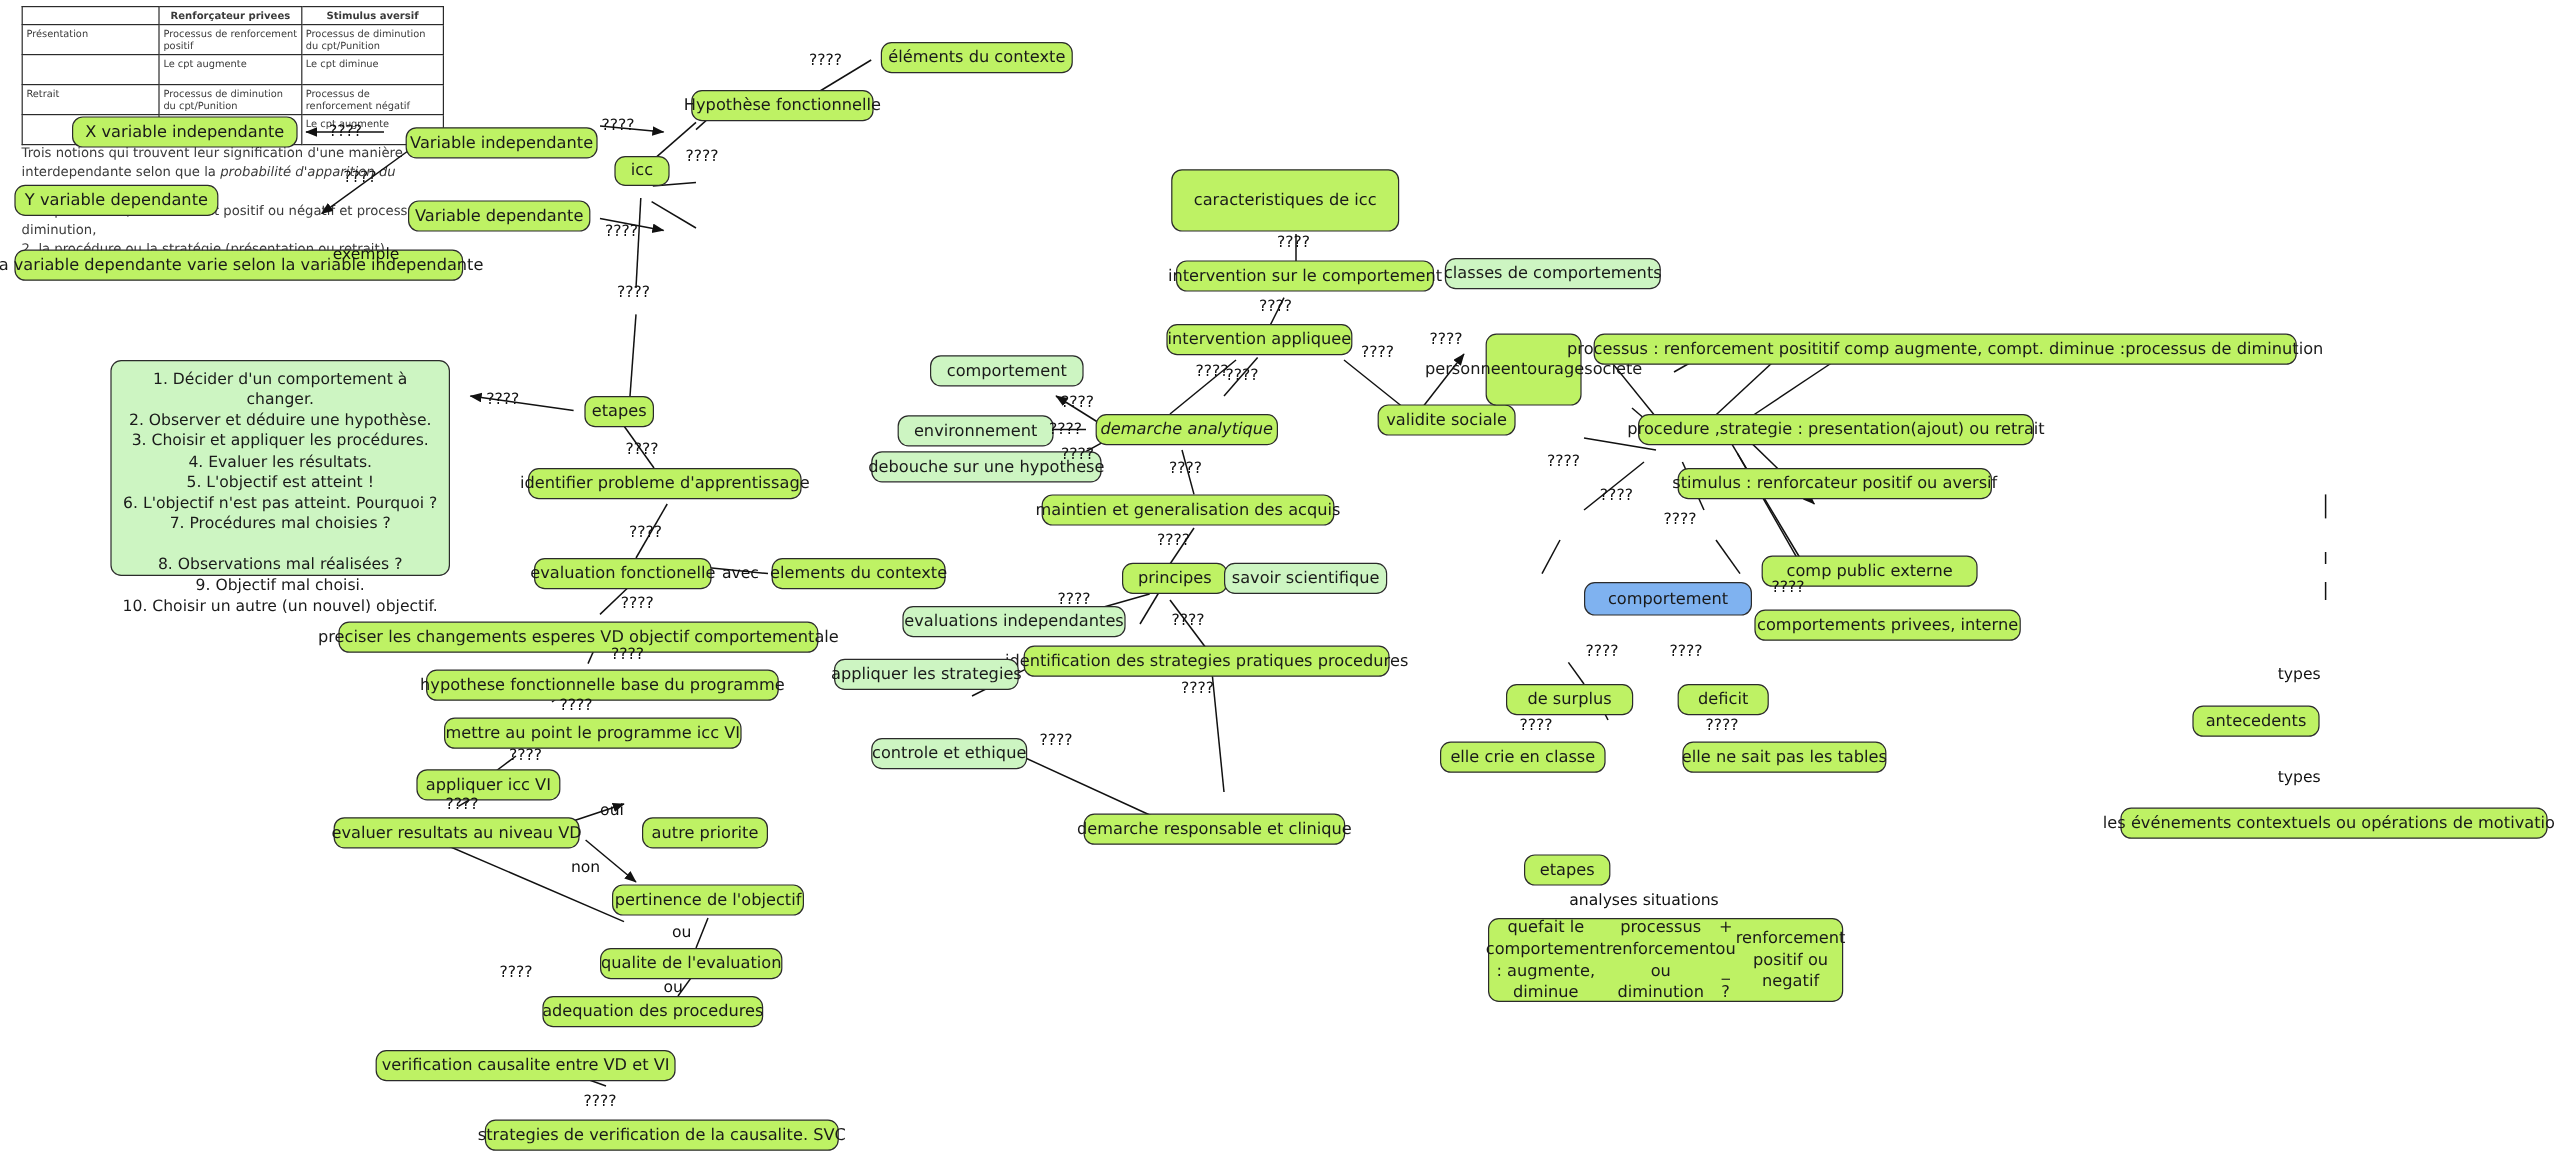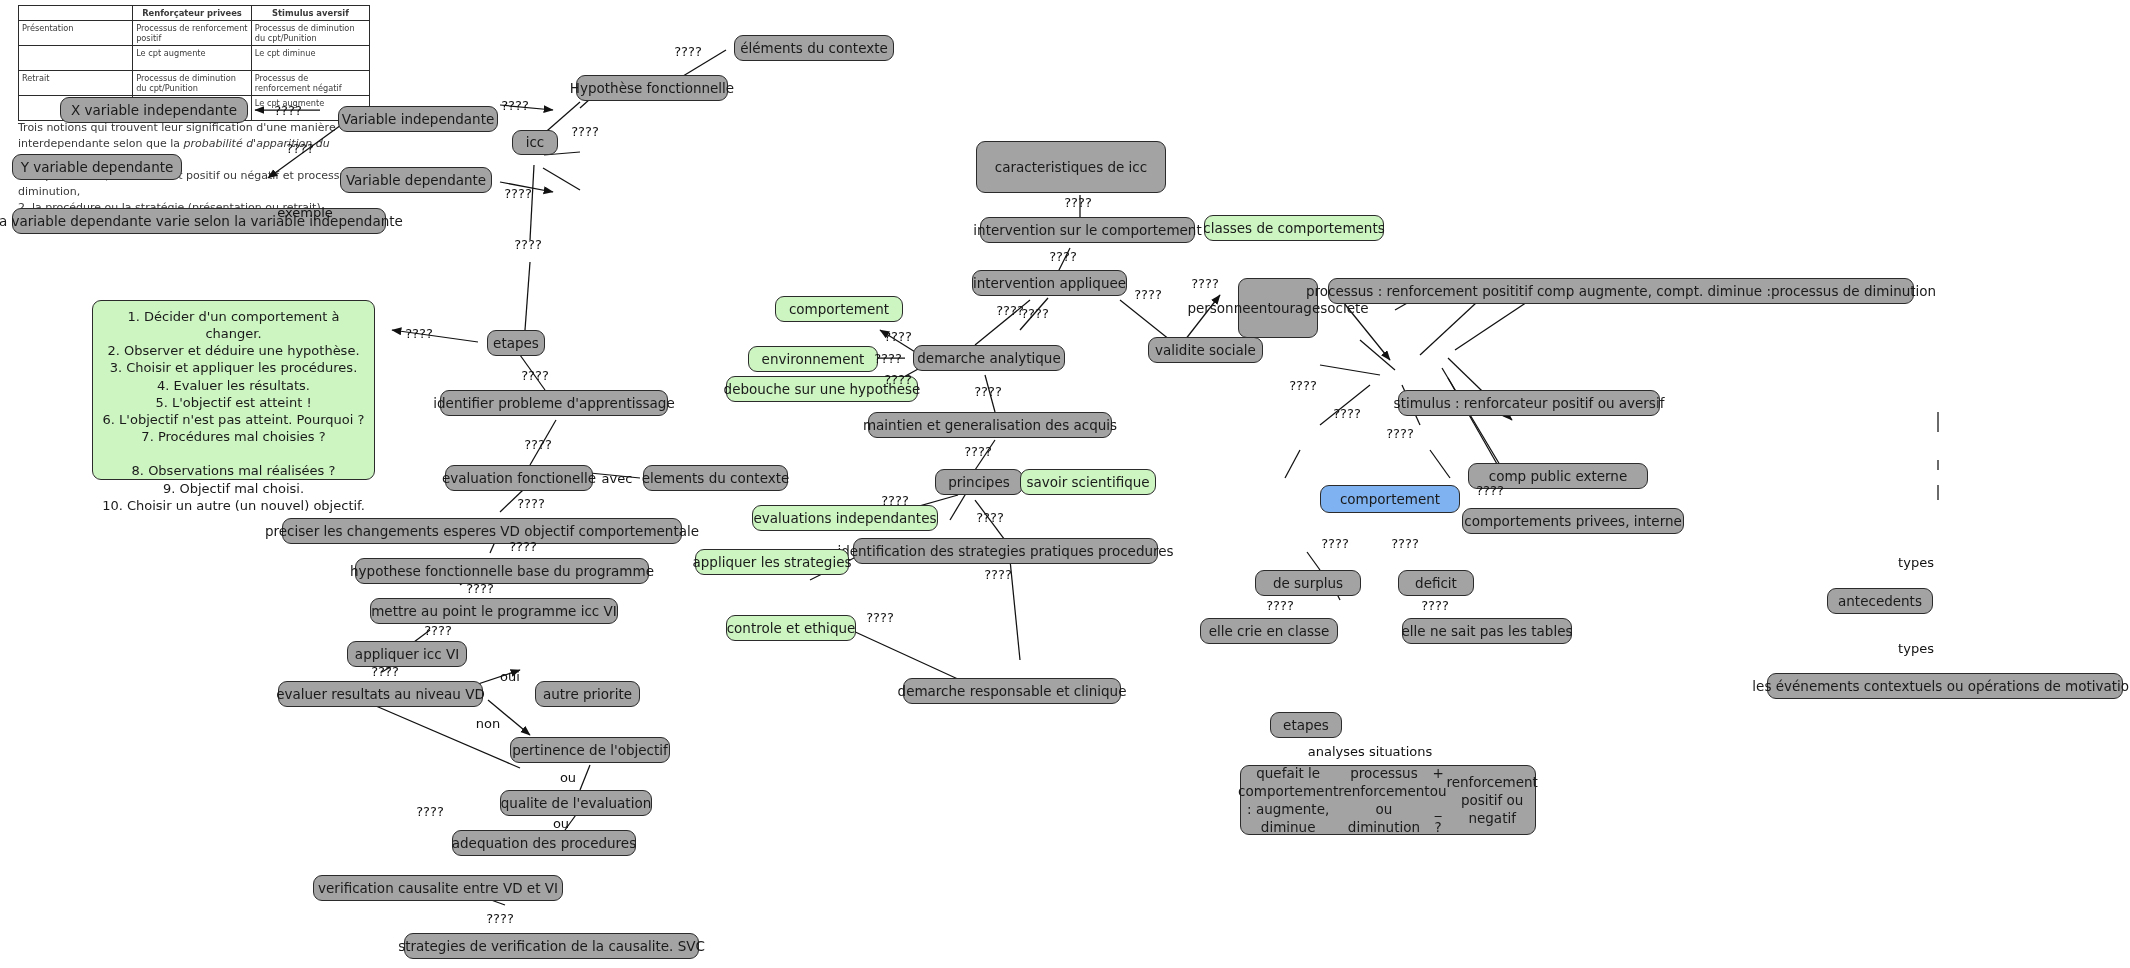--- a/index.html
+++ b/index.html
@@ -6,21 +6,21 @@
   html,body{margin:0;padding:0;background:#ffffff;}
   body{width:2130px;height:968px;position:relative;overflow:hidden;
        font-family:"DejaVu Sans","Liberation Sans",sans-serif;color:#1a1a1a;}
   #canvas{position:relative;width:2130px;height:968px;}
   svg.links{position:absolute;left:0;top:0;width:2130px;height:968px;pointer-events:none;}
 
   
   .node{
     position:absolute;box-sizing:border-box;
     border:1px solid #2b2b2b;border-radius:9px;
-    background:#a3a3a3;
+    background:#bef264;
     font-size:13.5px;line-height:1.22;
     padding:4px 9px;
     display:flex;align-items:center;justify-content:center;
     text-align:center;white-space:nowrap;
     box-shadow:0 0 0 0 rgba(0,0,0,0);
   }
   .node.green{background:#cdf5c2;}
   .node.blue {background:#7fb2f0;}
   .node.wrap{white-space:normal;}
 
@@ -241,21 +241,21 @@
   <div class="node" style="left:313px;top:875px;width:250px;height:26px;">verification causalite entre VD et VI</div>
 
   <div class="node" style="left:404px;top:933px;width:295px;height:26px;">strategies de verification de la causalite. SVC</div>
 
   <div class="node green" style="left:775px;top:296px;width:128px;height:26px;">comportement</div>
 
   <div class="node green" style="left:748px;top:346px;width:130px;height:26px;">environnement</div>
 
   <div class="node green" style="left:726px;top:376px;width:192px;height:26px;">debouche sur une hypothese</div>
 
-  <div class="node" style="left:913px;top:345px;width:152px;height:26px;">demarche analytique</div>
+  <div class="node" style="left:913px;top:345px;width:152px;height:26px;font-style:italic;">demarche analytique</div>
 
   <div class="node" style="left:868px;top:412px;width:244px;height:26px;">maintien et generalisation des acquis</div>
 
   <div class="node" style="left:935px;top:469px;width:88px;height:26px;">principes</div>
 
   <div class="node green" style="left:1020px;top:469px;width:136px;height:26px;">savoir scientifique</div>
 
   <div class="node green" style="left:752px;top:505px;width:186px;height:26px;">evaluations independantes</div>
 
   <div class="node" style="left:853px;top:538px;width:305px;height:26px;">identification des strategies pratiques procedures</div>
@@ -277,20 +277,21 @@
   <div class="node" style="left:1120px;top:337px;width:115px;height:26px;margin-left:28px;">validite sociale</div>
 
   <div class="node wrap" style="left:1238px;top:278px;width:80px;height:60px;line-height:1.24;" style-whitespace="pre">
       <div>personne</div>
       <div>entourage</div>
       <div>societe</div>
     </div>
 
   <div class="node" style="left:1328px;top:278px;width:586px;height:26px;">processus : renforcement posititif comp augmente,  compt. diminue :processus de diminution</div>
 
+  <div class="node" style="left:1365px;top:345px;width:330px;height:26px;">procedure ,strategie : presentation(ajout) ou retrait</div>
 
   <div class="node" style="left:1398px;top:390px;width:262px;height:26px;">stimulus : renforcateur positif ou aversif</div>
 
   <div class="node blue" style="left:1320px;top:485px;width:140px;height:28px;">comportement</div>
 
   <div class="node" style="left:1468px;top:463px;width:180px;height:26px;">comp public externe</div>
 
   <div class="node" style="left:1462px;top:508px;width:222px;height:26px;">comportements privees, interne</div>
 
   <div class="node" style="left:1255px;top:570px;width:106px;height:26px;">de surplus</div>

